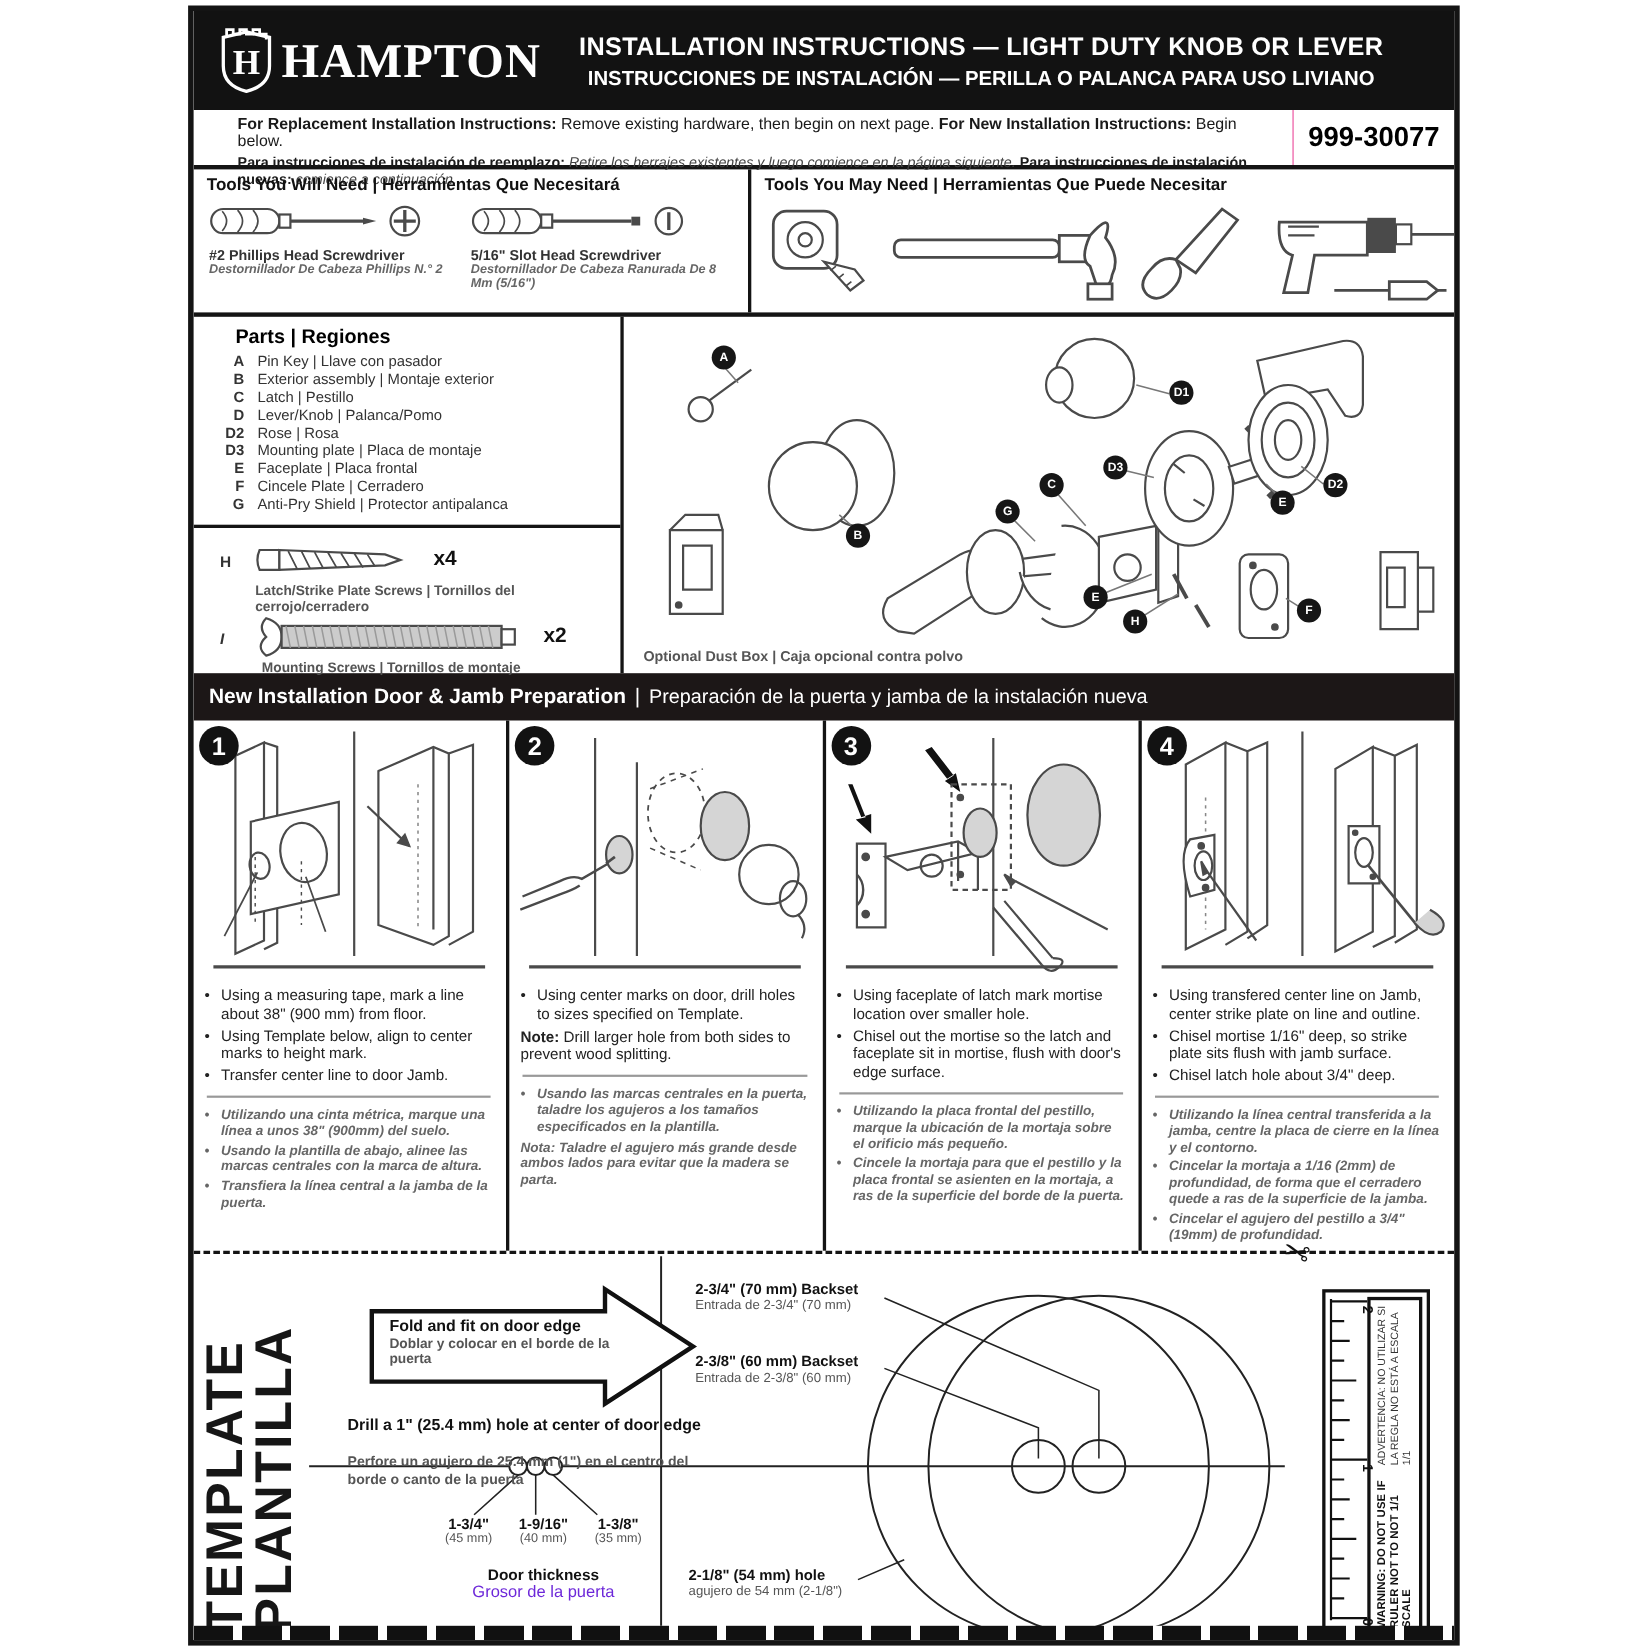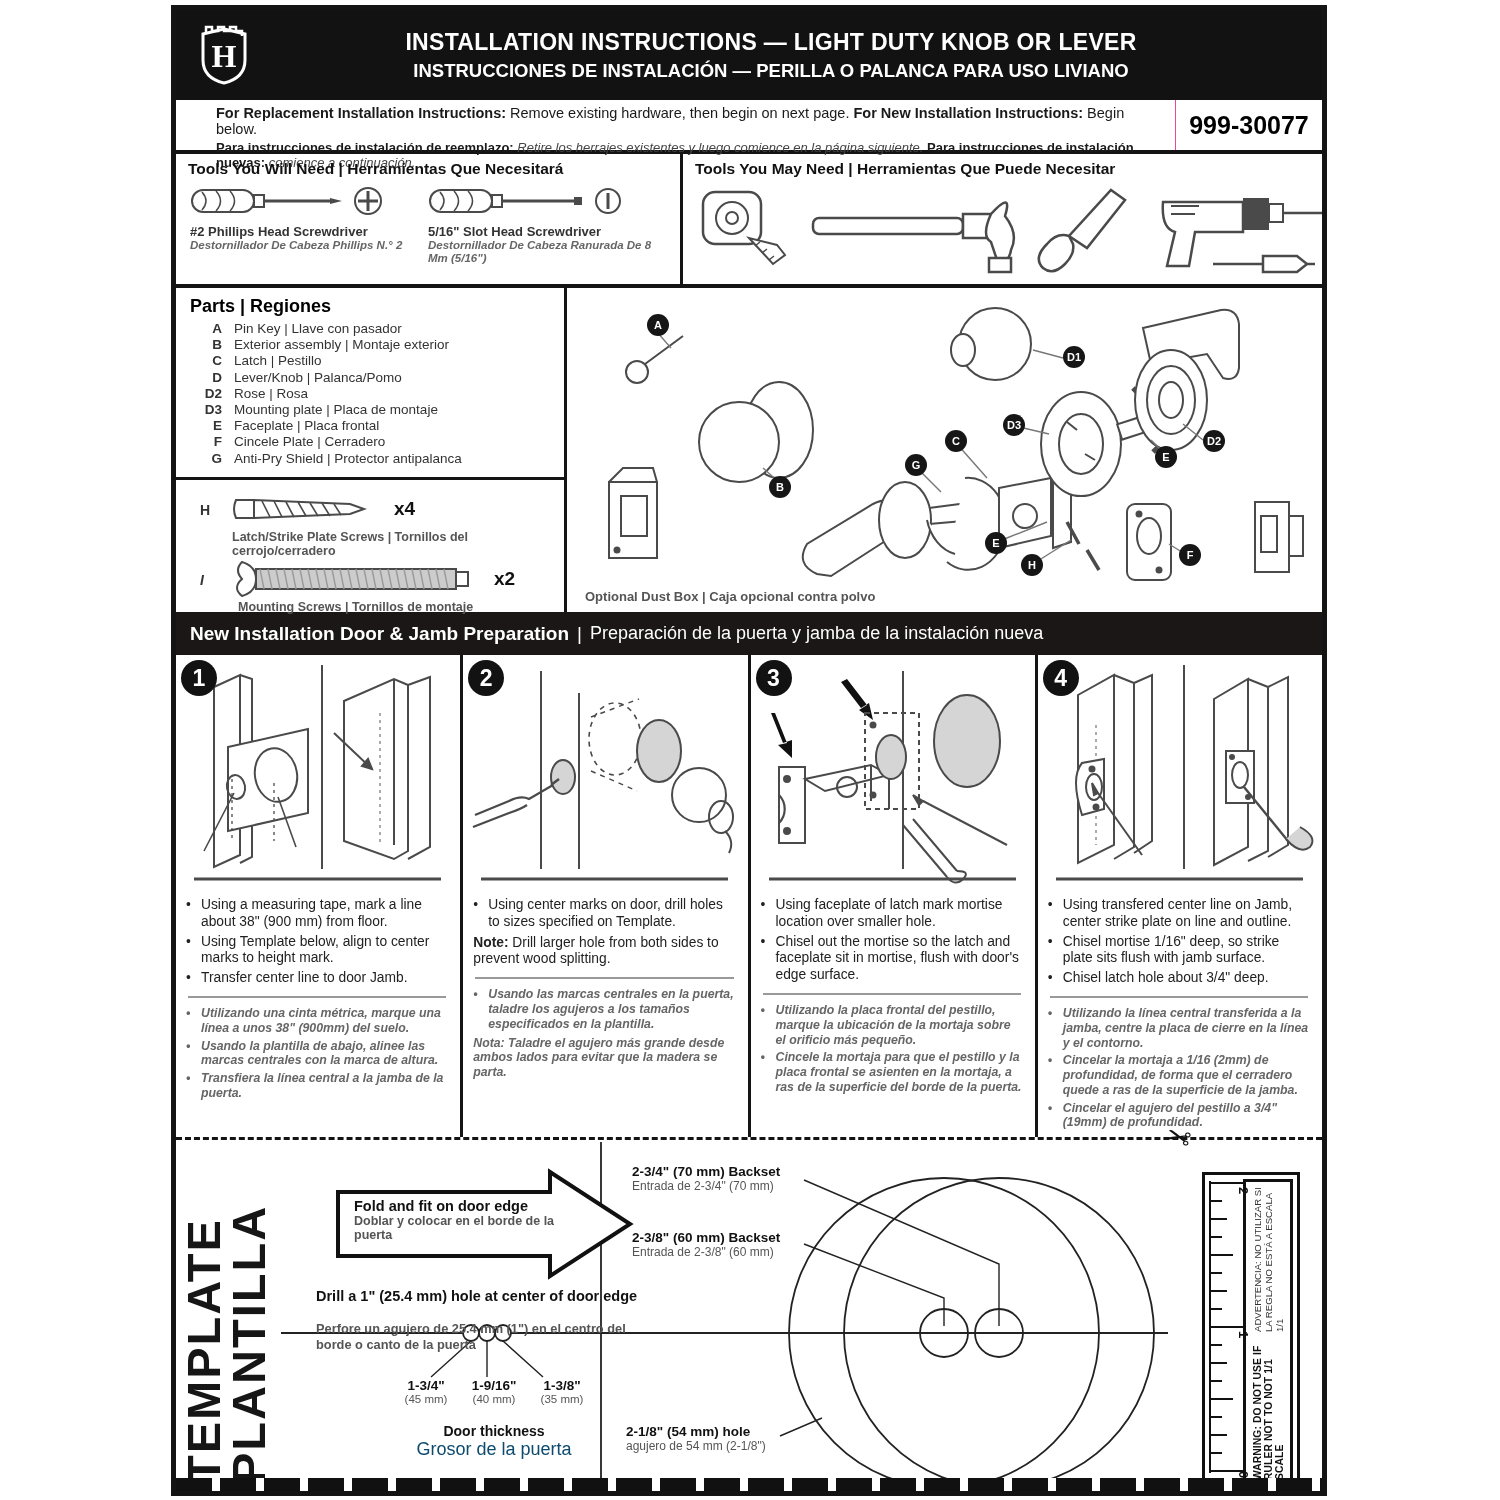--- a/index.html
+++ b/index.html
@@ -28,21 +28,21 @@
   .tools-left{width:482px;flex:none;border-right:3px solid #141414;padding:6px 10px 0 12px;position:relative;}
   .tools-right{flex:1;padding:6px 10px 0 12px;position:relative;}
   .tools-title{font-size:15.5px;font-weight:bold;color:#111;}
   .tool-item{position:absolute;top:28px;width:225px;}
   .tool-en{font-size:13px;color:#333;font-weight:bold;margin-top:2px;}
   .tool-es{font-size:11.5px;color:#666;font-style:italic;font-weight:bold;line-height:1.15;}
   
   .parts-row{height:324px;flex:none;display:flex;}
   .parts-col{width:388px;flex:none;border-right:3px solid #141414;display:flex;flex-direction:column;}
   .parts-list{height:181px;flex:none;border-bottom:3px solid #141414;padding:8px 8px 0 14px;}
-  .parts-title{font-size:18px;font-weight:bold;margin-bottom:4px;}
+  .parts-title{font-size:18px;font-weight:bold;margin-bottom:4px;margin-left:24px;}
   .part-line{display:flex;font-size:13.5px;color:#333;line-height:16.2px;}
   .part-key{width:32px;text-align:right;padding-right:12px;font-weight:bold;flex:none;}
   .screws{flex:1;position:relative;}
   .screw-key{position:absolute;font-weight:bold;font-size:14px;color:#333;}
   .screw-qty{position:absolute;font-weight:bold;font-size:19px;color:#111;}
   .screw-label{position:absolute;font-size:12.5px;color:#555;font-weight:bold;}
   .diagram{flex:1;position:relative;}
   .dlabel{position:absolute;width:22px;height:22px;border-radius:50%;background:#161616;
     color:#fff;font-size:11px;font-weight:bold;display:flex;align-items:center;
     justify-content:center;}
@@ -82,21 +82,21 @@
   .fold-en{font-size:14.5px;font-weight:bold;color:#111;}
   .fold-es{font-size:12.5px;color:#555;font-weight:bold;}
   .drill-text{position:absolute;left:140px;top:148px;width:330px;}
   .drill-en{font-size:14.5px;font-weight:bold;color:#111;line-height:1.2;}
   .drill-es{font-size:12.8px;color:#555;font-weight:bold;line-height:1.2;margin-top:16px;}
   .thick{position:absolute;top:238px;width:80px;text-align:center;}
   .thick-in{font-size:13.5px;font-weight:bold;color:#111;}
   .thick-mm{font-size:11.5px;color:#555;}
   .thick-cap{position:absolute;left:400px;top:283px;width:180px;text-align:center;}
   .thick-cap-en{font-size:14px;font-weight:bold;color:#111;}
-  .thick-cap-es{font-size:18px;color:#0c4a6e;}
+  .thick-cap-es{font-size:15px;color:#6d28d9;}
   .backset{position:absolute;width:190px;}
   .bs-en{font-size:13.5px;font-weight:bold;color:#111;}
   .bs-es{font-size:12px;color:#555;}
   .ruler-box{position:absolute;left:1026px;top:32px;width:98px;height:318px;
     border:3px solid #111;box-sizing:border-box;display:flex;}
   .warn-box{position:absolute;right:4px;top:4px;bottom:4px;width:50px;
     border:3px solid #111;box-sizing:border-box;display:flex;align-items:center;
     justify-content:center;gap:1px;writing-mode:vertical-rl;transform:rotate(180deg);}
   .warn-en{font-size:10.3px;font-weight:bold;color:#111;letter-spacing:.1px;}
   .warn-es{font-size:9.6px;color:#333;}
@@ -111,20 +111,21 @@
 
   <div class="hdr">
     <div class="logo">
       <span>
         <svg width="52" height="62" viewBox="0 0 52 62">
           <path d="M26 5 L47 10 V36 Q47 54 26 59 Q5 54 5 36 V10 Z" fill="none" stroke="#fff" stroke-width="3"></path>
           <path d="M8 8 v-5 h6 v4 h6 v-4 h6 v4 h6 v-4 h6 v4 h6 v5" fill="none" stroke="#fff" stroke-width="2.5"></path>
           <text x="26" y="43" text-anchor="middle" font-family="Liberation Serif,serif" font-size="32" font-weight="bold" fill="#fff">H</text>
         </svg>
       </span>
+      <span class="brand">HAMPTON</span>
     </div>
     <div class="titles">
       <div class="title-en">INSTALLATION INSTRUCTIONS — LIGHT DUTY KNOB OR LEVER</div>
       <div class="title-es">INSTRUCCIONES DE INSTALACIÓN — PERILLA O PALANCA PARA USO LIVIANO</div>
     </div>
   </div>
 
   <div class="info">
     <div class="info-left">
       <div class="info-l1"><b>For Replacement Installation Instructions:</b><span> Remove existing hardware, then begin on next page. </span><b>For New Installation Instructions:</b><span> Begin below.</span></div>

